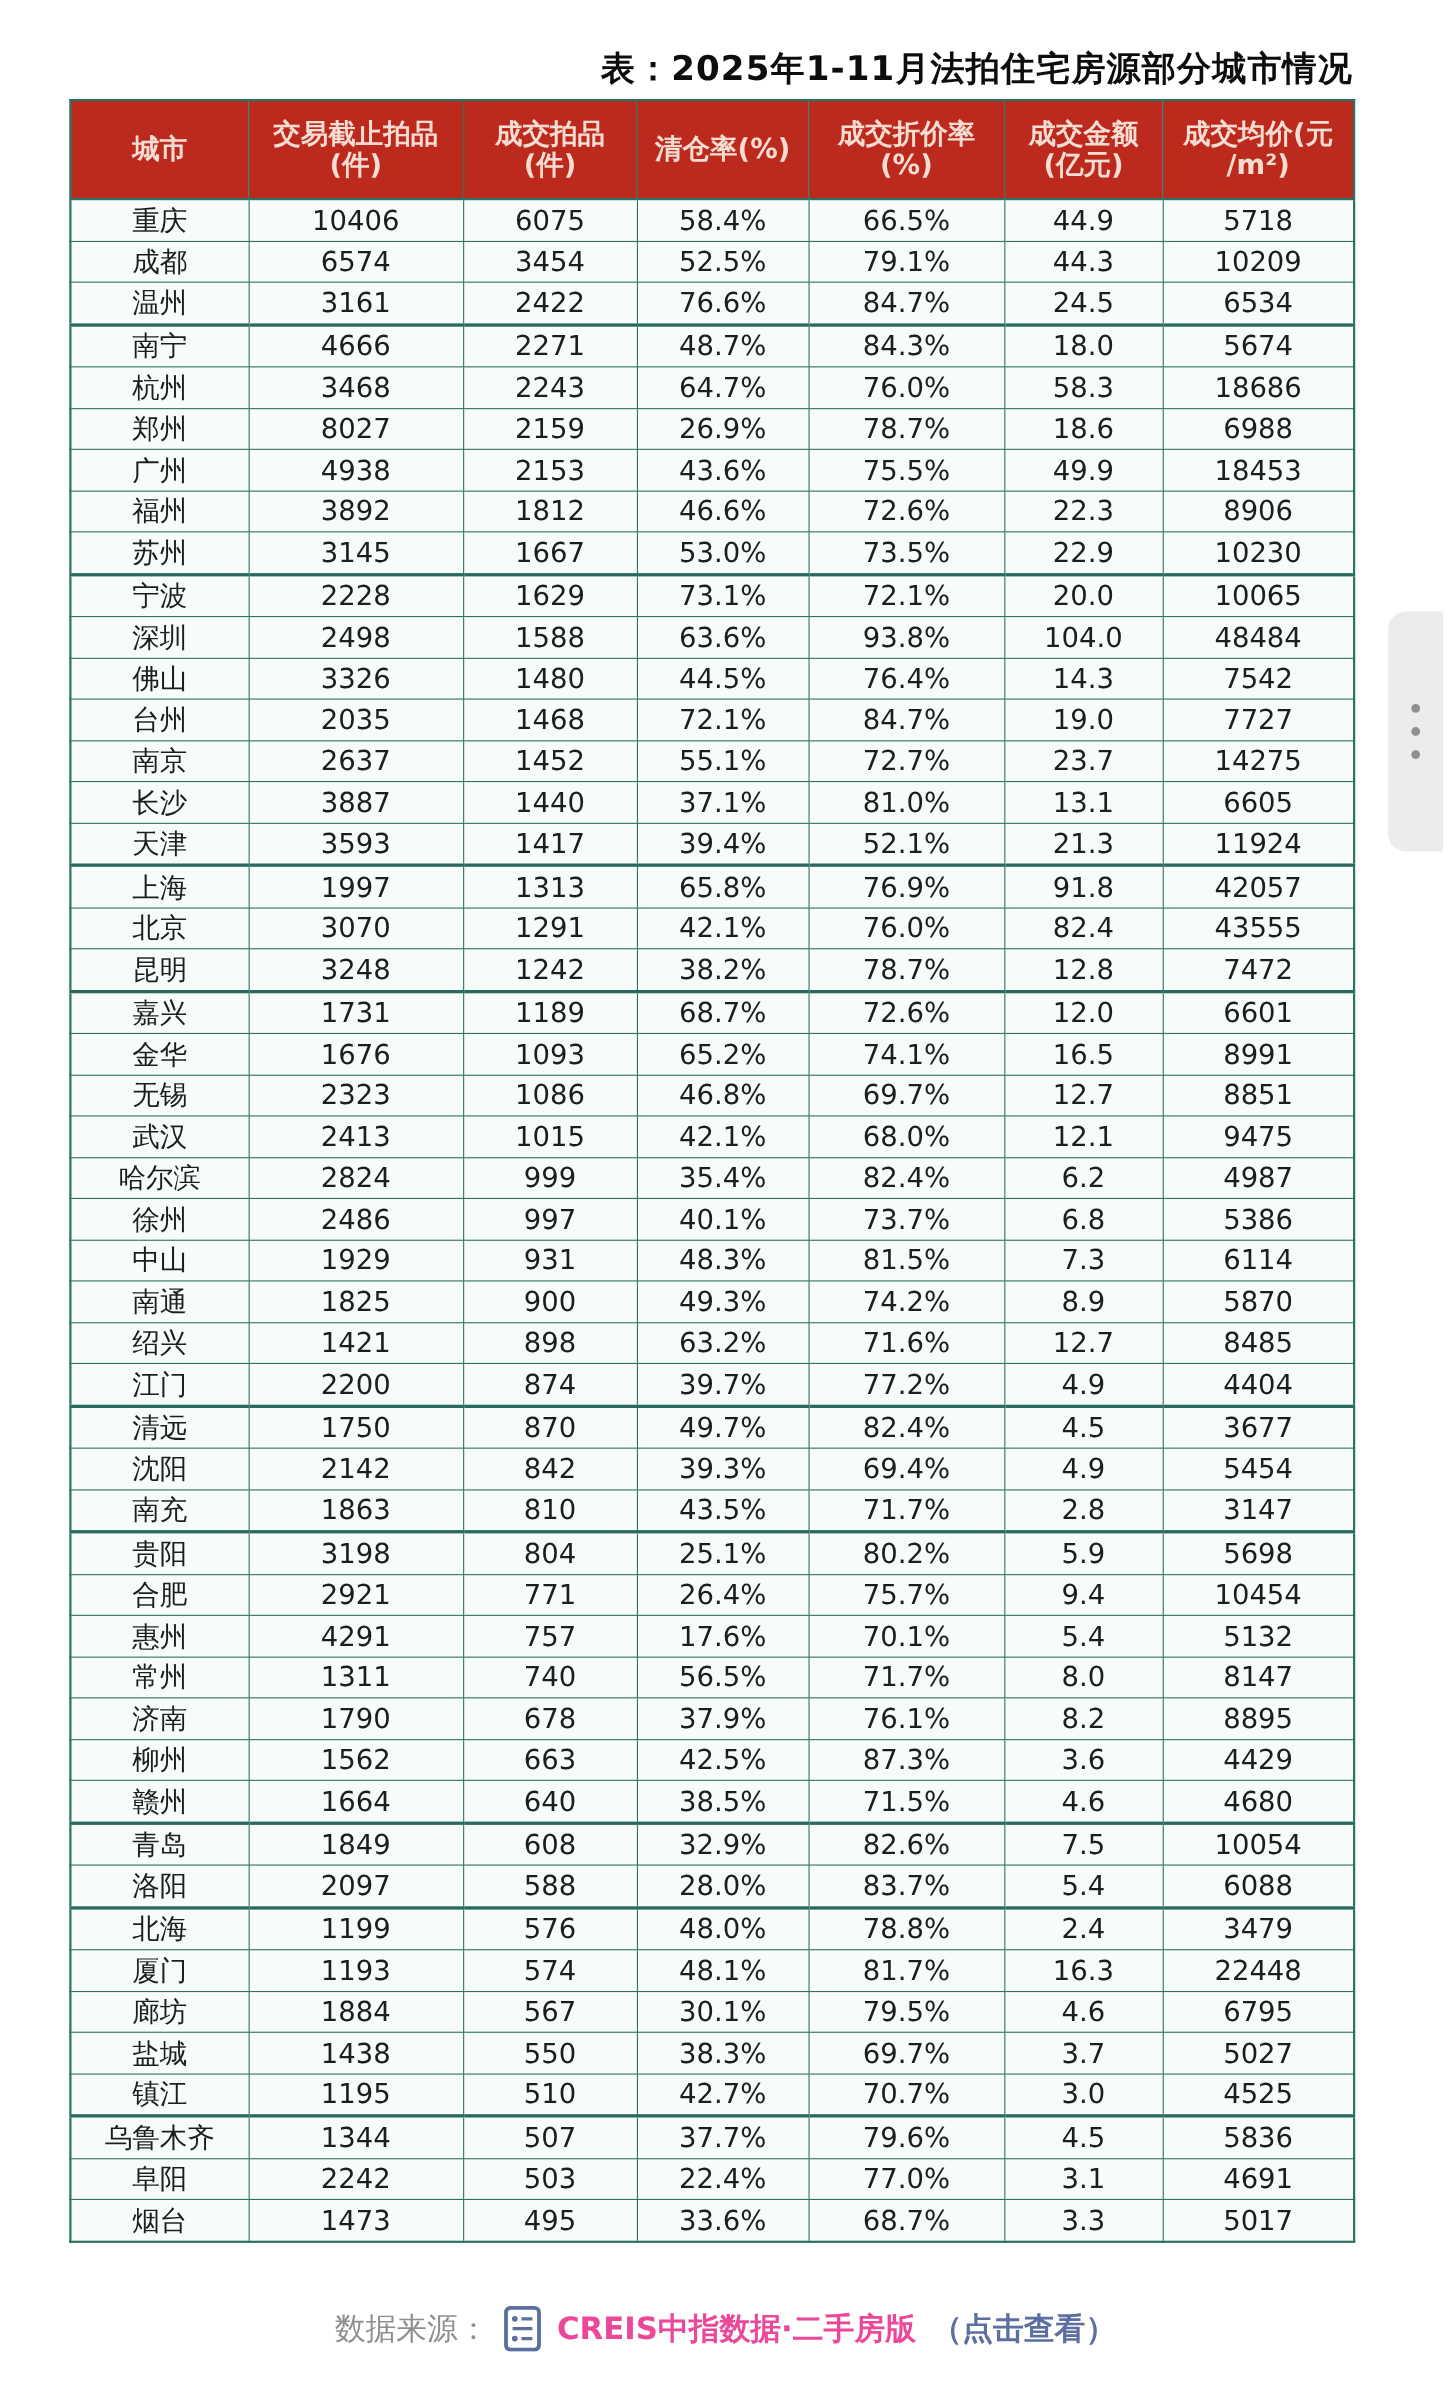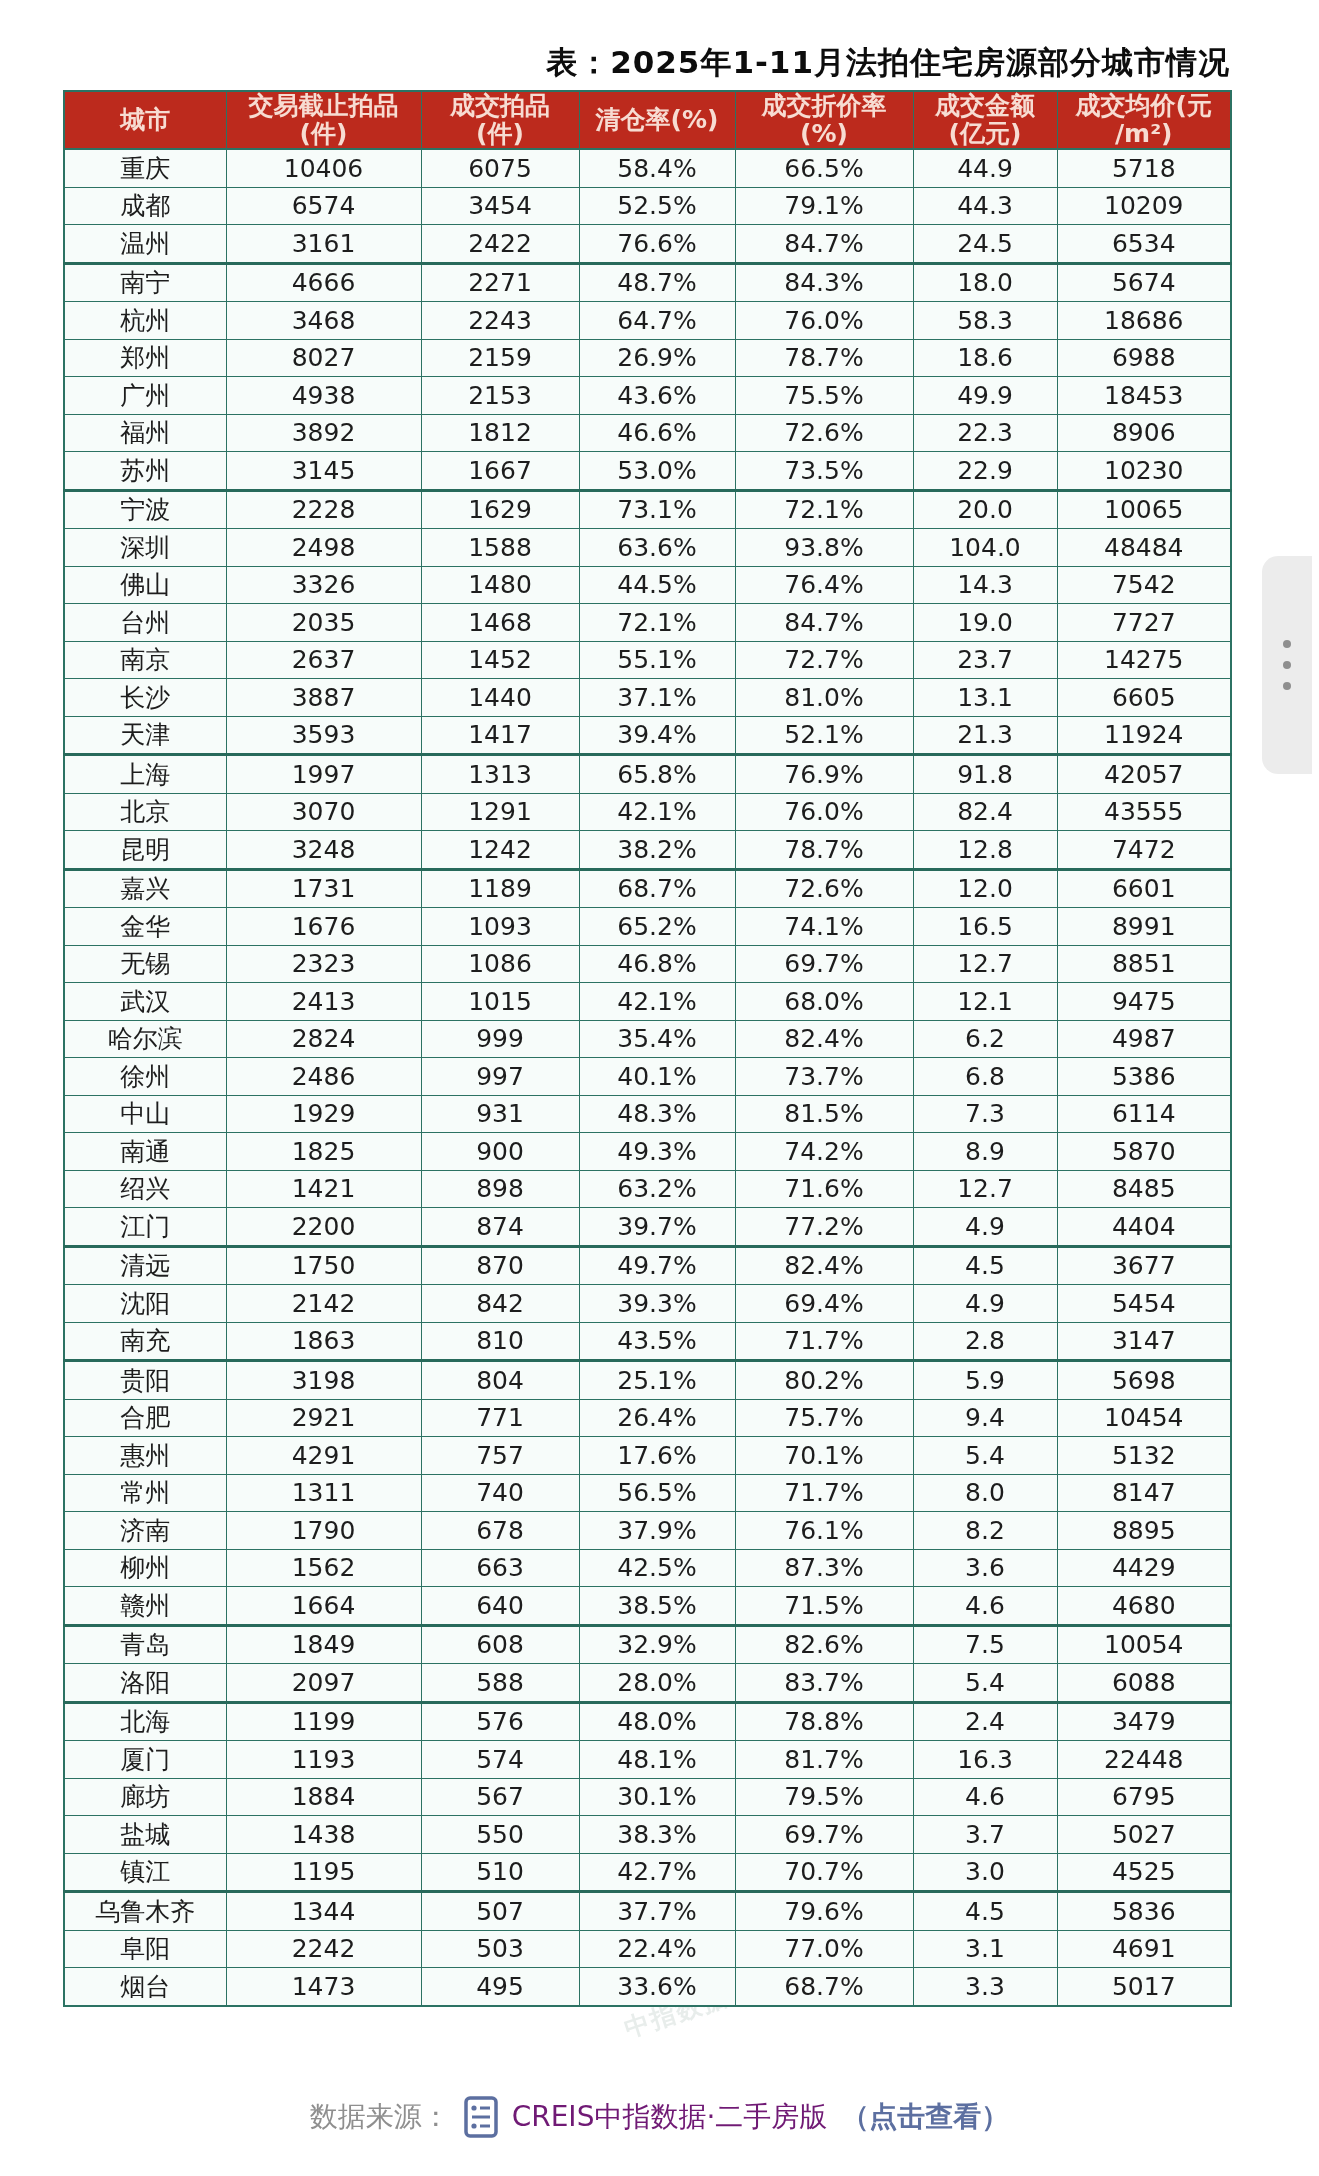--- a/index.html
+++ b/index.html
@@ -14,21 +14,21 @@
     letter-spacing:1px;white-space:nowrap;
   }
   table.data-table{
     position:absolute;left:63px;top:90px;width:1167px;
     border-collapse:collapse;table-layout:fixed;
     border:2px solid #2c7263;
     background:#f7fcfa;
   }
   table.data-table th{
     background:#bc2a1d;color:#f7dcd2;font-weight:bold;
-    font-size:25px;line-height:1.12;height:53px;padding:0;
+    font-size:25px;line-height:1.12;height:53px;padding:16px;
     border:1px solid #2c7263;border-bottom:2px solid #2c7263;
     text-align:center;vertical-align:middle;margin-left:28px;
   }
   table.data-table td{
     height:36.5px;padding:0;text-align:center;vertical-align:middle;
     font-size:25px;color:#1d1d1d;background:transparent;
     border:1px solid #2c7263;white-space:nowrap;
   }
   table.data-table tr.thick-top td{border-top:3px solid #286a5b;}
   .col0{width:162px;} .col1{width:195px;} .col2{width:158px;}
@@ -46,21 +46,21 @@
   }
   .dots{display:flex;flex-direction:column;gap:13px;}
   .dots span{width:8px;height:8px;border-radius:50%;background:#8f8f8f;display:block;}
 
   .footer{
     position:absolute;left:0;top:2096px;width:1319px;
     display:flex;align-items:center;justify-content:center;gap:14px;
     font-size:28px;white-space:nowrap;
   }
   .source-label{color:#8f8f8f;}
-  .source-name{color:#701a75;font-weight:normal;text-align:center;}
+  .source-name{color:#ec4899;font-weight:bold;text-align:center;}
   .view-link{color:#5c6fa0;font-weight:bold;text-align:right;}
   .source-icon{width:34px;height:42px;display:inline-block;}
 </style>
 </head>
 <body>
 
 <div class="page-title">表：2025年1-11月法拍住宅房源部分城市情况</div>
 
 <div id="watermark-layer">
     <span class="watermark" style="left: 70px; top: 230px;">中指数据 CREIS</span>

